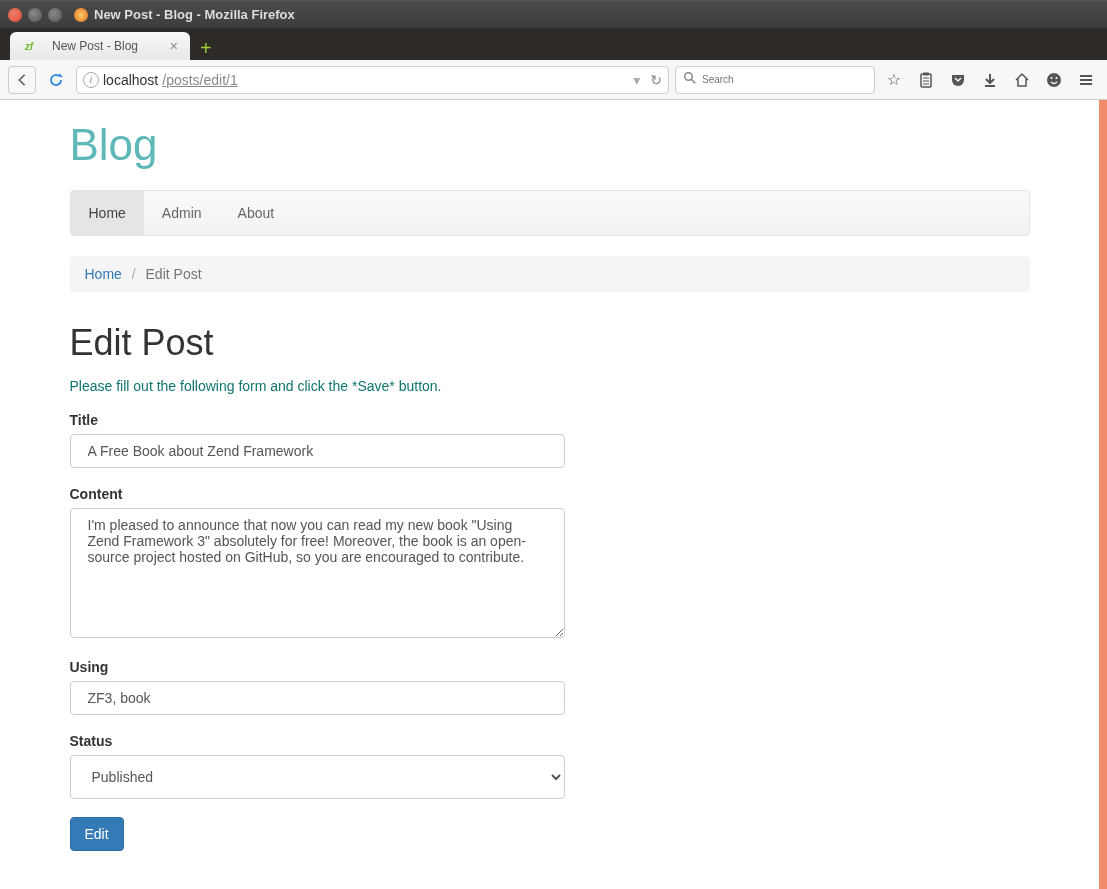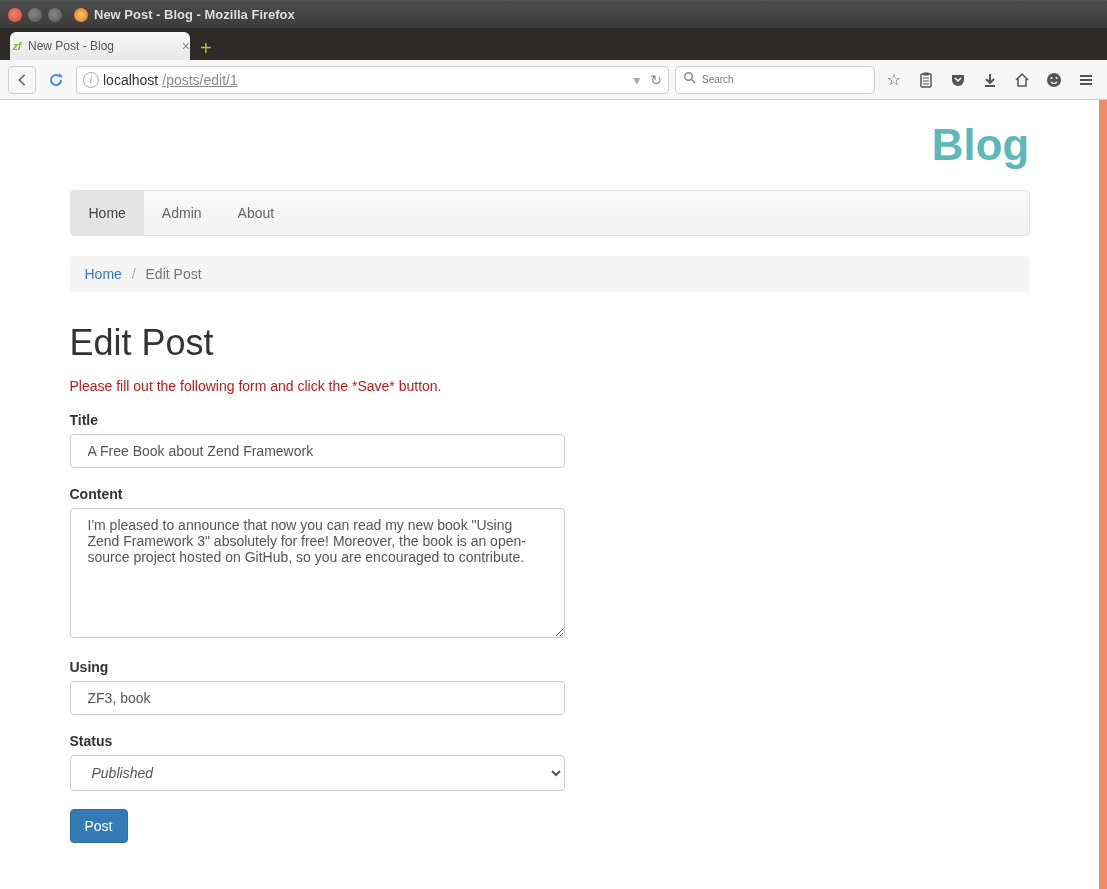--- a/index.html
+++ b/index.html
@@ -32,24 +32,24 @@
       background: #2e2a28;
       height: 32px;
       display: flex;
       align-items: flex-end;
       padding: 0 10px;
     }
     .browser-tab {
       background: linear-gradient(#f7f7f7, #e8e8e8);
       border-radius: 6px 6px 0 0;
       height: 28px;
-      padding: 0 0;
-      display: flex;
-      align-items: center;
-      gap: 4px;
+      padding: 0 12px;
+      display: flex;
+      align-items: center;
+      gap: 16px;
       font-size: 12px;
       color: #555;
       min-width: 180px;
     }
     .tab-favicon { 
       width: 14px; height: 14px; 
       display:inline-flex;align-items:center;justify-content:center;
       color:#6fbb2f;font-weight:bold;font-size:10px;font-style:italic;
     }
     .tab-close { margin-left: auto; color: #888; font-size: 14px; cursor: pointer; }
@@ -124,23 +124,22 @@
       border-right: 8px solid #f08c69;
     }
     .container {
       max-width: 1020px;
       margin: 0 auto;
       padding: 20px 30px;
     }
     .brand {
       color: #5fb8b8;
       font-size: 44px;
-      font-weight: bold;
+      font-weight: normal;
       margin-bottom: 20px;
-      text-align: right;
     }
     .navbar {
       background: linear-gradient(#fafafa, #f2f2f2);
       border: 1px solid #e3e3e3;
       border-radius: 4px;
       margin-bottom: 20px;
       display: flex;
     }
     .navbar .nav-item {
       padding: 14px 18px;
@@ -157,37 +156,37 @@
       padding: 10px 15px;
       border-radius: 4px;
       margin-bottom: 30px;
       font-size: 14px;
     }
     .breadcrumb a { color: #337ab7; text-decoration: none; }
     .breadcrumb .sep { color: #aaa; padding: 0 6px; }
     .breadcrumb .current { color: #777; }
     
     h1.page-title { font-size: 36px; font-weight: 400; color: #333; margin-bottom: 14px; }
-    .instruction { margin-bottom: 18px; color: #b91c1c; }
+    .instruction { margin-bottom: 18px; color: #0f766e; }
     
     .form-group { margin-bottom: 18px; }
     .form-group label { display: block; font-weight: bold; margin-bottom: 6px; font-size: 14px; }
     .form-control {
       width: 100%;
       max-width: 495px;
       border: 1px solid #ccc;
       border-radius: 4px;
       padding: 8px 17px;
       font-size: 14px;
       color: #555;
       background: #fff;
       font-family: inherit;
     }
     textarea.form-control { height: 130px; resize: vertical; }
-    select.form-control { height: 36px; font-style: italic; }
+    select.form-control { height: 44px; }
     .help-block { color: #888; font-size: 14px; margin-top: 6px; }
     
     .btn-save {
       background: #337ab7;
       border: 1px solid #2e6da4;
       color: #fff;
       padding: 8px 14px;
       border-radius: 4px;
       font-size: 14px;
       cursor: pointer;
@@ -323,17 +322,17 @@
       <input type="text" class="form-control" value="ZF3, book" style="">
     </div>
     
     <div class="form-group">
       <label>Status</label>
       <select class="form-control">
         <option>Published</option>
       </select>
     </div>
     
-    <button class="btn-save">Post</button>
+    <button class="btn-save">Edit</button>
     
     
   </div>
 </div>
 
 </body></html>

